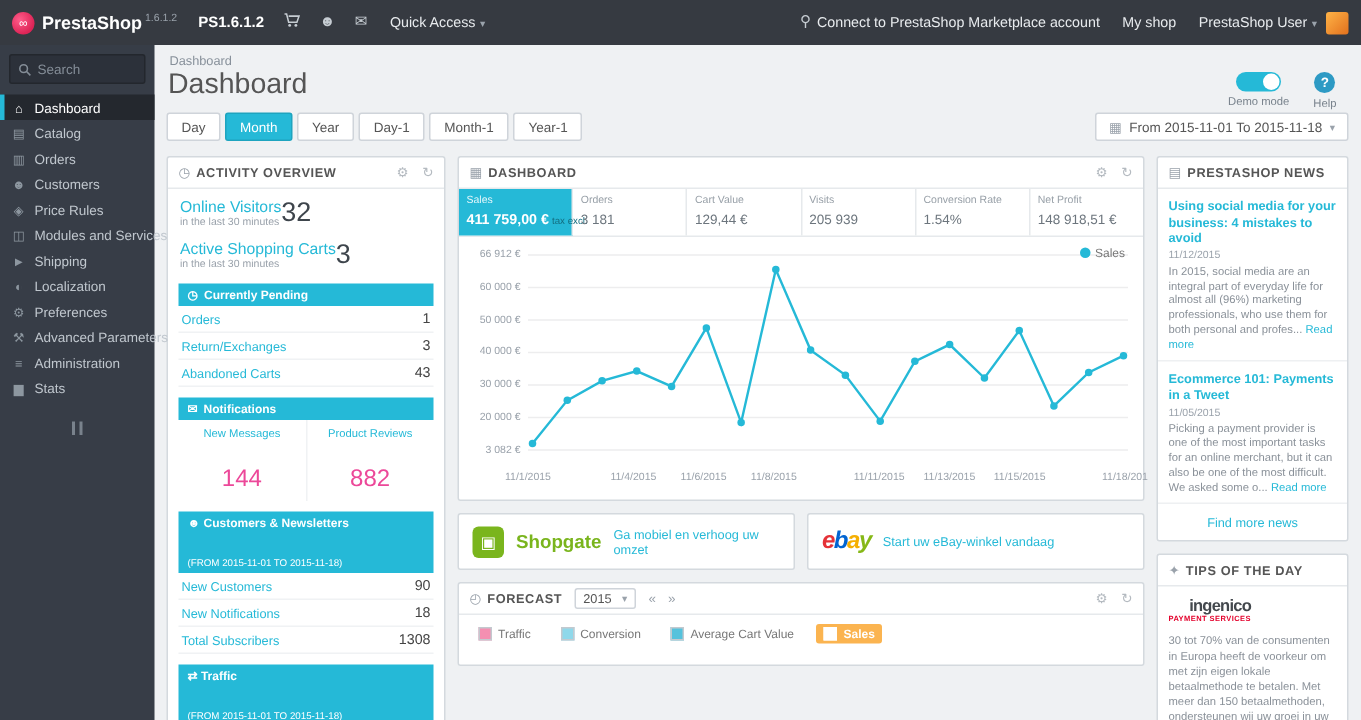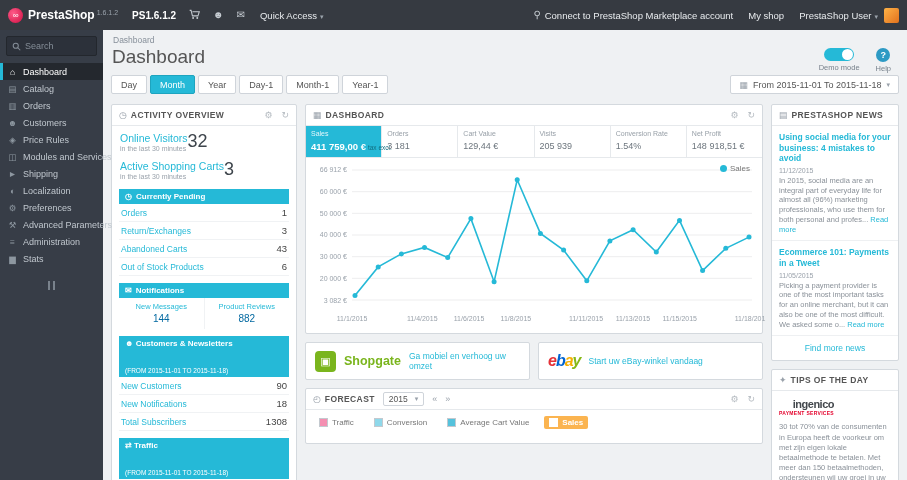--- a/index.html
+++ b/index.html
@@ -86,21 +86,21 @@
   .bluebar .bsub { font-weight:normal; font-size:6.5px; }
   .bluebar .bico { font-size:8px; }
   .mini-row { display:flex; justify-content:space-between; align-items:center;
     margin:0 7px; padding:3px 2px; border-bottom:1px solid #f0f2f4; }
   .mini-row .mlabel { color:#25b9d7; font-size:8.5px; cursor:pointer; }
   .mini-row .mval { color:#444; font-size:9.5px; }
   .ncols { display:flex; margin:0 7px; }
   .ncol { flex:1; text-align:center; padding:4px 2px 5px; }
   .ncol + .ncol { border-left:1px solid #f0f2f4; }
   .ncol .nlabel { color:#25b9d7; font-size:7.5px; cursor:pointer; }
-  .ncol .nval { color:#0369a1; font-size:10px; margin-top:2px; }
+  .ncol .nval { color:#ec4899; font-size:16px; margin-top:18px; }
   .ga-link { display:flex; gap:4px; align-items:center; padding:5px 9px 7px;
     color:#25b9d7; font-size:8.5px; cursor:pointer; }
 
   
   .kpis { display:flex; border-bottom:1px solid #e6e9ec; }
   .kpi { flex:1; min-width:0; padding:4px 5px 5px; border-right:1px solid #e6e9ec; cursor:pointer; }
   .kpi:last-child { border-right:none; }
   .klabel { font-size:7px; color:#98a0a8; white-space:nowrap; }
   .kval { font-size:9px; color:#6c757d; margin-top:4px; white-space:nowrap; }
   .kpi.active { background:#25b9d7; }
@@ -315,24 +315,20 @@
           <span class="mlabel">Orders</span>
           <span class="mval">1</span>
         </div>
         <div class="mini-row">
           <span class="mlabel">Return/Exchanges</span>
           <span class="mval">3</span>
         </div>
         <div class="mini-row">
           <span class="mlabel">Abandoned Carts</span>
           <span class="mval">43</span>
-        </div>
-        <div class="mini-row">
-          <span class="mlabel">Out of Stock Products</span>
-          <span class="mval">6</span>
         </div>
 
         <div class="bluebar">
           <span class="bico">✉</span>
           <span>Notifications</span>
         </div>
         <div class="ncols">
           <div class="ncol">
             <div class="nlabel">New Messages</div>
             <div class="nval">144</div>

